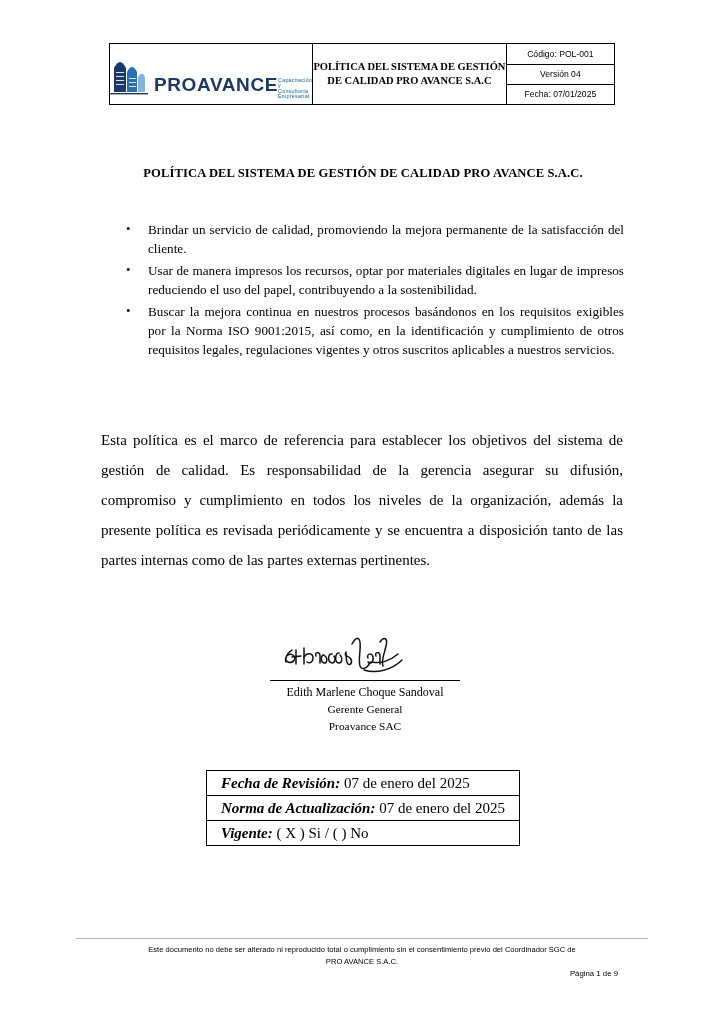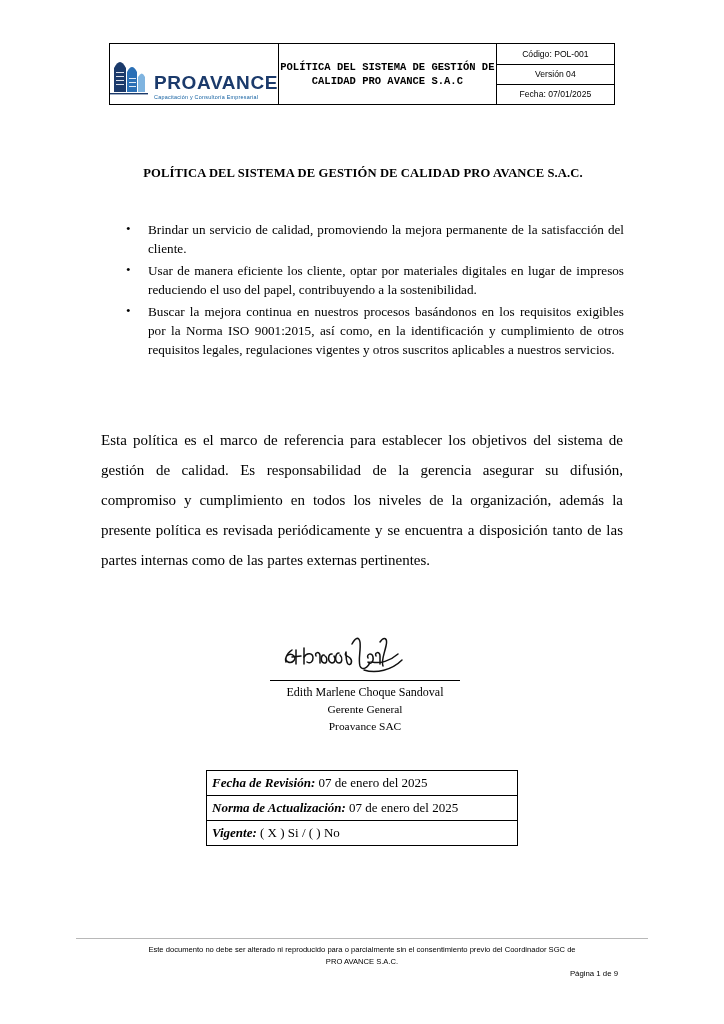--- a/index.html
+++ b/index.html
@@ -49,21 +49,21 @@
   }
   .logo-mark {
     width: 38px;
     height: 44px;
     position: relative;
     flex: 0 0 auto;
   }
   .logo-mark svg { display: block; }
   .logo-text {
     display: flex;
-    flex-direction: column;
+    flex-direction: row;
     justify-content: center;
     line-height: 1;
     margin-top: 26px;
   }
   .logo-name {
     font-family: "Liberation Sans", sans-serif;
     font-weight: bold;
     font-size: 19px;
     letter-spacing: 0.6px;
     color: #1b3a6b;
@@ -72,21 +72,21 @@
     font-family: "Liberation Sans", sans-serif;
     font-size: 5.4px;
     letter-spacing: 0.25px;
     color: #0d5c9e;
     margin-top: 3px;
   }
 
   .title-cell {
     width: 222px;
     text-align: center;
-    font-family: Liberation Mono, monospace;
+    font-family: Liberation Serif, serif;
     font-weight: bold;
     font-size: 10.5px;
     line-height: 1.35;
     padding: 6px 8px;
   }
 
   .meta-col {
     width: 120px;
     padding: 0;
   }
@@ -187,23 +187,23 @@
   
   .dates-table {
     position: absolute;
     left: 206px;
     top: 770px;
     width: 312px;
     border-collapse: collapse;
   }
   .dates-table td {
     border: 1px solid #000;
-    font-size: 13px;
+    font-size: 15px;
     height: 25px;
-    padding: 1px 5px;
+    padding: 1px 14px;
     white-space: nowrap;
   }
   .dates-table .lbl {
     font-weight: bold;
     font-style: italic;
   }
 
   
   .footer-rule {
     position: absolute;
@@ -296,21 +296,21 @@
 
   <div class="doc-title">POLÍTICA DEL SISTEMA DE GESTIÓN DE CALIDAD PRO AVANCE S.A.C.</div>
 
   <ul class="bullets">
     <li>
       <span class="dot">•</span>
       <span>Brindar un servicio de calidad, promoviendo la mejora permanente de la satisfacción del cliente.</span>
     </li>
     <li>
       <span class="dot">•</span>
-      <span>Usar de manera eficiente los cliente, optar por materiales digitales en lugar de impresos reduciendo el uso del papel, contribuyendo a la sostenibilidad.</span>
+      <span>Usar de manera impresos los recursos, optar por materiales digitales en lugar de impresos reduciendo el uso del papel, contribuyendo a la sostenibilidad.</span>
     </li>
     <li>
       <span class="dot">•</span>
       <span>Buscar la mejora continua en nuestros procesos basándonos en los requisitos exigibles por la Norma ISO 9001:2015, así como, en la identificación y cumplimiento de otros requisitos legales, regulaciones vigentes y otros suscritos aplicables a nuestros servicios.</span>
     </li>
   </ul>
 
   <div class="para">Esta política es el marco de referencia para establecer los objetivos del sistema de gestión de calidad. Es responsabilidad de la gerencia asegurar su difusión, compromiso y cumplimiento en todos los niveles de la organización, además la presente política es revisada periódicamente y se encuentra a disposición tanto de las partes internas como de las partes externas pertinentes.</div>
 
   <div class="sign-block">
@@ -360,18 +360,18 @@
       <td>
         <span class="lbl">Vigente:</span>
         <span>( X ) Si /  (    ) No</span>
       </td>
     </tr>
   </tbody>
     </table>
 
   <div class="footer-rule"></div>
   <div class="footer-text">
-    <div>Este documento no debe ser alterado ni reproducido para o parcialmente sin el consentimiento previo del Coordinador SGC de</div>
+    <div>Este documento no debe ser alterado ni reproducido total o cumplimiento sin el consentimiento previo del Coordinador SGC de</div>
     <div>PRO AVANCE S.A.C.</div>
   </div>
   <div class="footer-page">Página 1 de 9</div>
 
 </div>
 
 </body></html>

